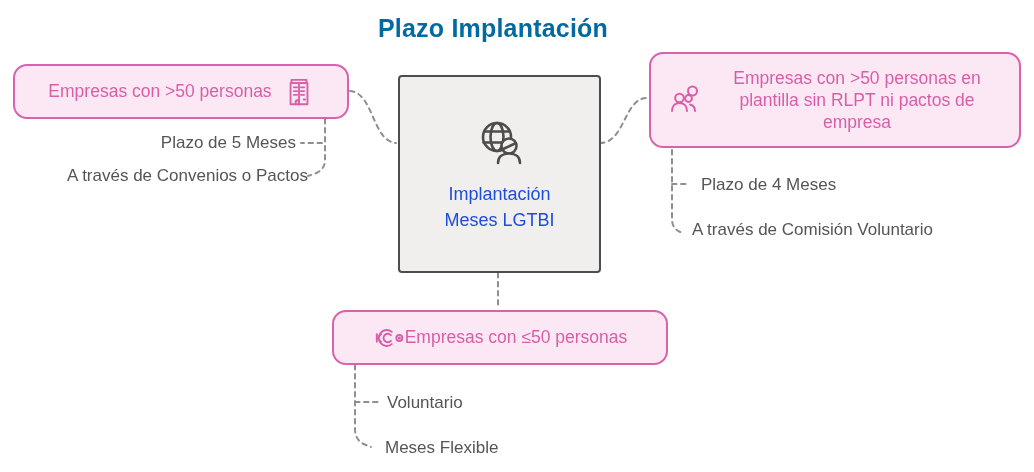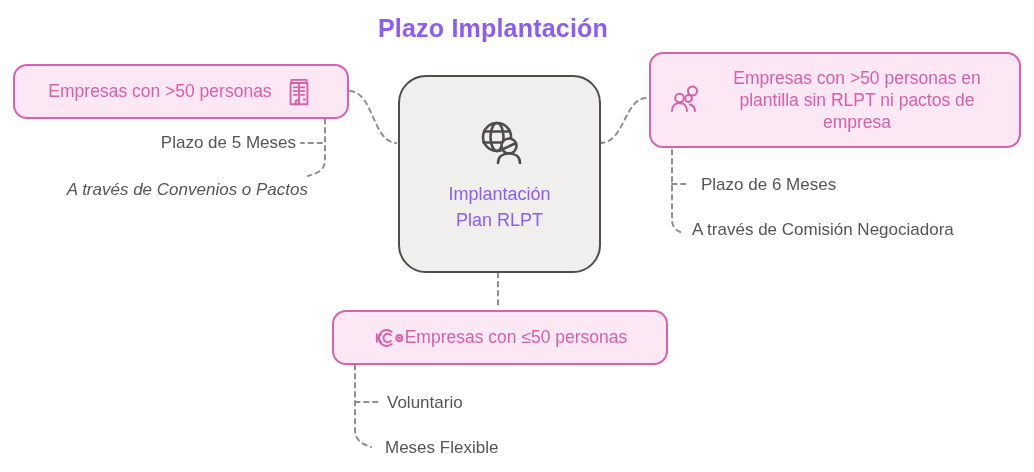--- a/index.html
+++ b/index.html
@@ -3,37 +3,37 @@
 <meta charset="utf-8">
 <style>
   html,body{margin:0;padding:0;background:#fff;}
   #canvas{
     position:relative;width:1034px;height:472px;background:#ffffff;
     font-family:"Liberation Sans","DejaVu Sans",sans-serif;overflow:hidden;
   }
   #connectors{position:absolute;left:0;top:0;width:1034px;height:472px;}
   .title{
     position:absolute;left:193px;top:14px;width:600px;text-align:center;
-    font-size:25px;font-weight:700;color:#8b5cf6;letter-spacing:.2px;
+    font-size:25px;font-weight:700;color:#0369a1;letter-spacing:.2px;
   }
   .pink-box{
     position:absolute;background:#fce8f4;border:2px solid #d863ab;border-radius:14px;
     display:flex;align-items:center;justify-content:center;
     color:#d85fa7;font-size:17.5px;box-sizing:border-box;
   }
   .box-left{left:13px;top:64px;width:336px;height:55px;gap:12px;}
   .box-right{left:649px;top:52px;width:372px;height:96px;}
   .box-right .txt{width:300px;text-align:center;line-height:22px;margin-left:6px;margin-right:10px;}
   .box-right .icn{margin-left:14px;flex:0 0 auto;}
   .box-bottom{left:332px;top:310px;width:336px;height:55px;}
   .center-node{
     position:absolute;left:398px;top:75px;width:203px;height:198px;box-sizing:border-box;
-    background:#f0efee;border:2px solid #4d4d4d;border-radius:28px;
+    background:#f0efee;border:2px solid #4d4d4d;border-radius:4px;
     display:flex;flex-direction:column;align-items:center;justify-content:center;
-    color:#8b5cf6;font-size:18px;line-height:26px;text-align:center;
+    color:#1d4ed8;font-size:18px;line-height:26px;text-align:center;
   }
   .center-node .icn{margin-bottom:9px;}
   .lbl{position:absolute;color:#555555;font-size:17px;white-space:nowrap;}
   .lbl.r{text-align:right;}
   .icn{display:block;}
 </style>
 </head>
 <body>
 
 <div id="canvas">
@@ -60,50 +60,50 @@
       <rect x="8" y="3" width="16" height="3.5"></rect>
       <rect x="7" y="6.5" width="18" height="22.5"></rect>
       <path d="M16,6.5 V29"></path>
       <path d="M10.5,11 h3.5 M18,11 h3.5 M10.5,15 h3.5 M18,15 h3.5 M10.5,19 h3.5 M18,19 h3.5"></path>
       <path d="M12.5,29 v-3.2 a2,2 0 0 1 3.5,0 V29"></path>
       <path d="M21,24 h1.5"></path>
     </svg>
   </div>
 
   <div class="lbl r" style="left:96px;top:133px;width:200px;">Plazo de 5 Meses</div>
-  <div class="lbl r" style="left:8px;top:180px;width:300px;font-style:italic;">A través de Convenios o Pactos</div>
+  <div class="lbl r" style="left:8px;top:166px;width:300px;">A través de Convenios o Pactos</div>
 
   <div class="center-node">
     <svg class="icn" width="56" height="56" viewBox="0 0 56 56" fill="none" stroke="#4d4d4d" stroke-width="2.6" stroke-linecap="round" stroke-linejoin="round">
       <circle cx="25" cy="21" r="14"></circle>
       <ellipse cx="25" cy="21" rx="6.5" ry="14"></ellipse>
       <path d="M12.5,15.5 H37.5"></path>
       <path d="M11.5,26.5 H32"></path>
       <circle cx="37" cy="30" r="7.5" fill="#f0efee"></circle>
       <path d="M30.6,33.3 L43.6,27.2"></path>
       <path d="M26,47 c0-6.5 5-9.5 11-9.5 s11,3 11,9.5" fill="#f0efee"></path>
     </svg>
     <div>Implantación</div>
-    <div>Plan RLPT</div>
+    <div>Meses LGTBI</div>
   </div>
 
   <div class="pink-box box-right">
     <svg class="icn" width="34" height="34" viewBox="0 0 34 34" fill="none" stroke="#d85fa7" stroke-width="2" stroke-linecap="round" stroke-linejoin="round">
       <circle cx="25.5" cy="8" r="4.5"></circle>
       <path d="M22.2,11.3 L19.5,14"></path>
       <circle cx="21.5" cy="15.5" r="3.4" fill="#fce8f4"></circle>
       <path d="M23,21.5 c3.3,0.8 5,3.3 5,6.5" fill="none"></path>
       <circle cx="12.5" cy="15" r="4.3" fill="#fce8f4"></circle>
       <path d="M5,28 c0-5.5 3.4-8 7.5-8 s7.5,2.5 7.5,8" fill="#fce8f4"></path>
     </svg>
     <span class="txt">Empresas con &gt;50 personas en plantilla sin RLPT ni pactos de empresa</span>
   </div>
 
-  <div class="lbl" style="left:701px;top:175px;">Plazo de 6 Meses</div>
-  <div class="lbl" style="left:692px;top:220px;">A través de Comisión Negociadora</div>
+  <div class="lbl" style="left:701px;top:175px;">Plazo de 4 Meses</div>
+  <div class="lbl" style="left:692px;top:220px;">A través de Comisión Voluntario</div>
 
   <div class="pink-box box-bottom">
     <svg class="icn" width="32" height="30" viewBox="0 0 34 32" fill="none" stroke="#d85fa7" stroke-width="2" stroke-linecap="round" stroke-linejoin="round">
       <path d="M4,12 v8"></path>
       <path d="M8.5,12 l-3.5,4 l3.5,4"></path>
       <path d="M20,9.5 a8.5,8.5 0 1 0 0,13"></path>
       <path d="M19,13 a4.5,4.5 0 1 0 0,6"></path>
       <circle cx="28" cy="16" r="3.2"></circle>
       <circle cx="28" cy="16" r="0.7" fill="#d85fa7"></circle>
     </svg>

